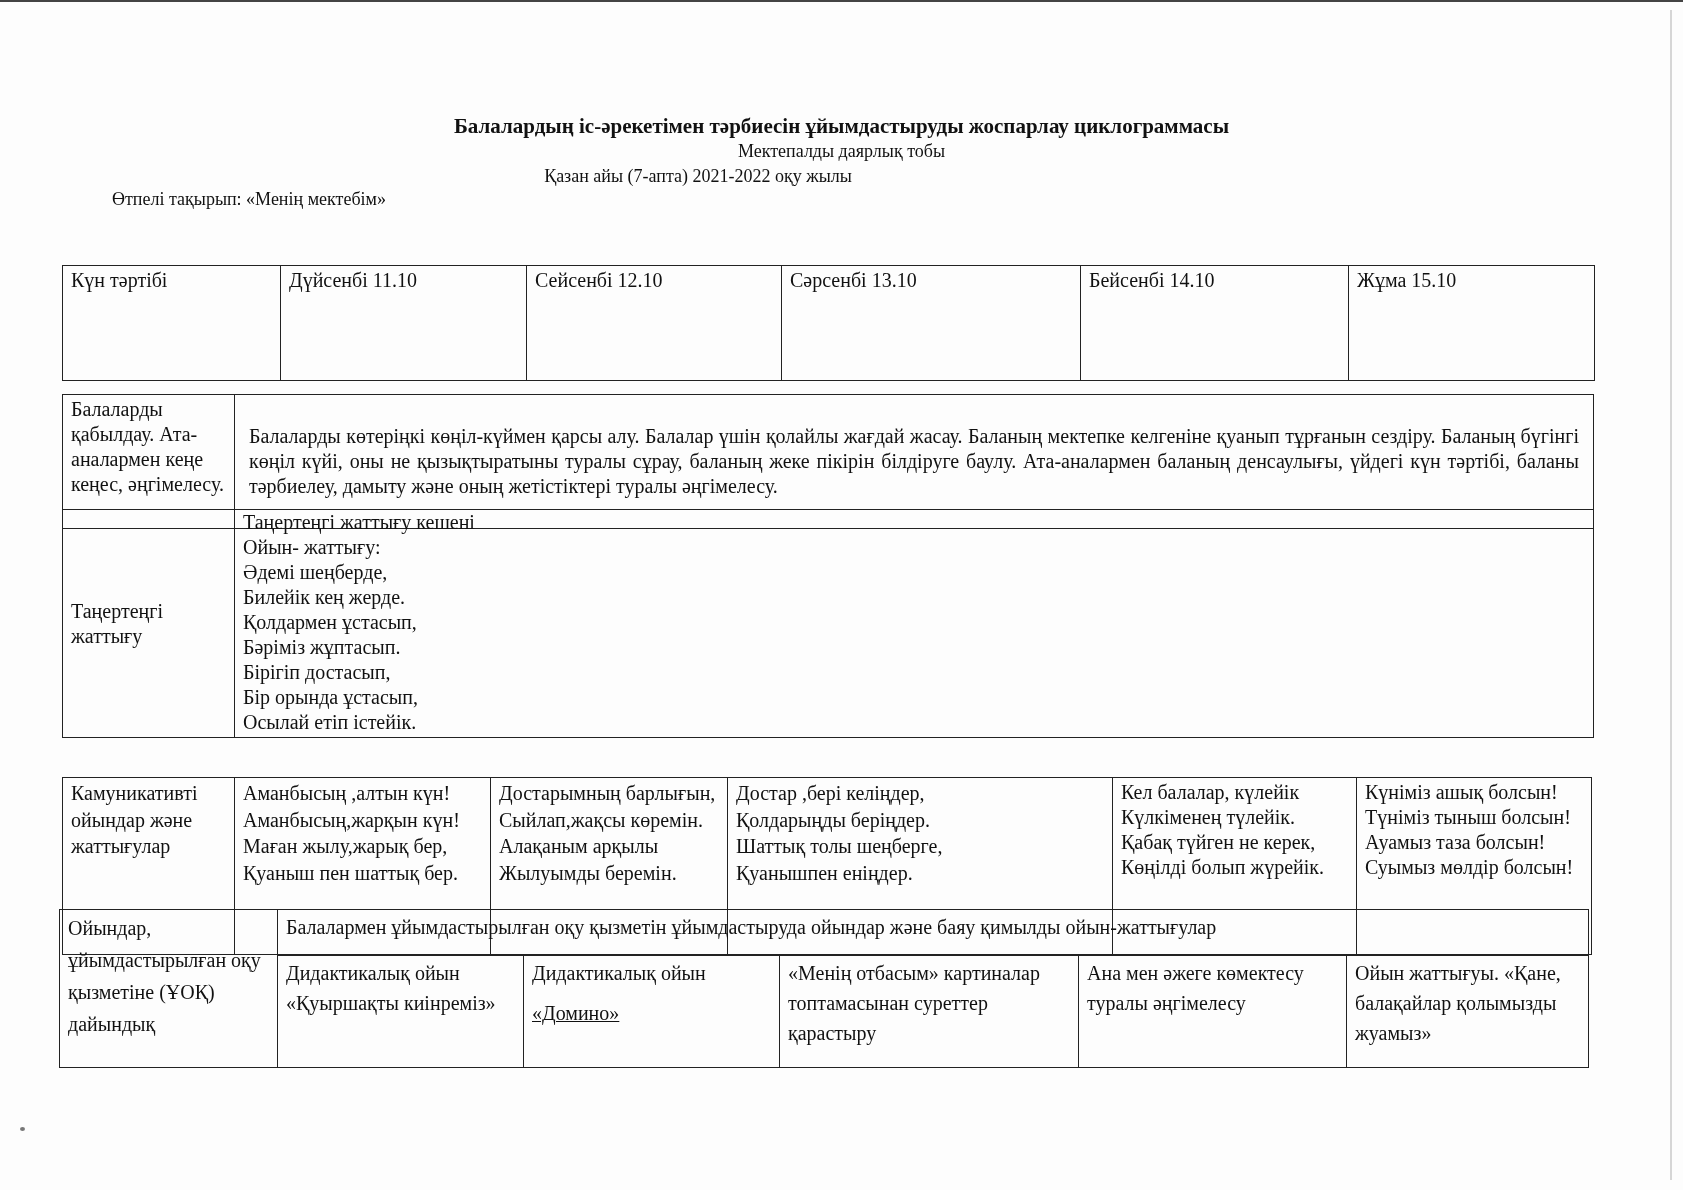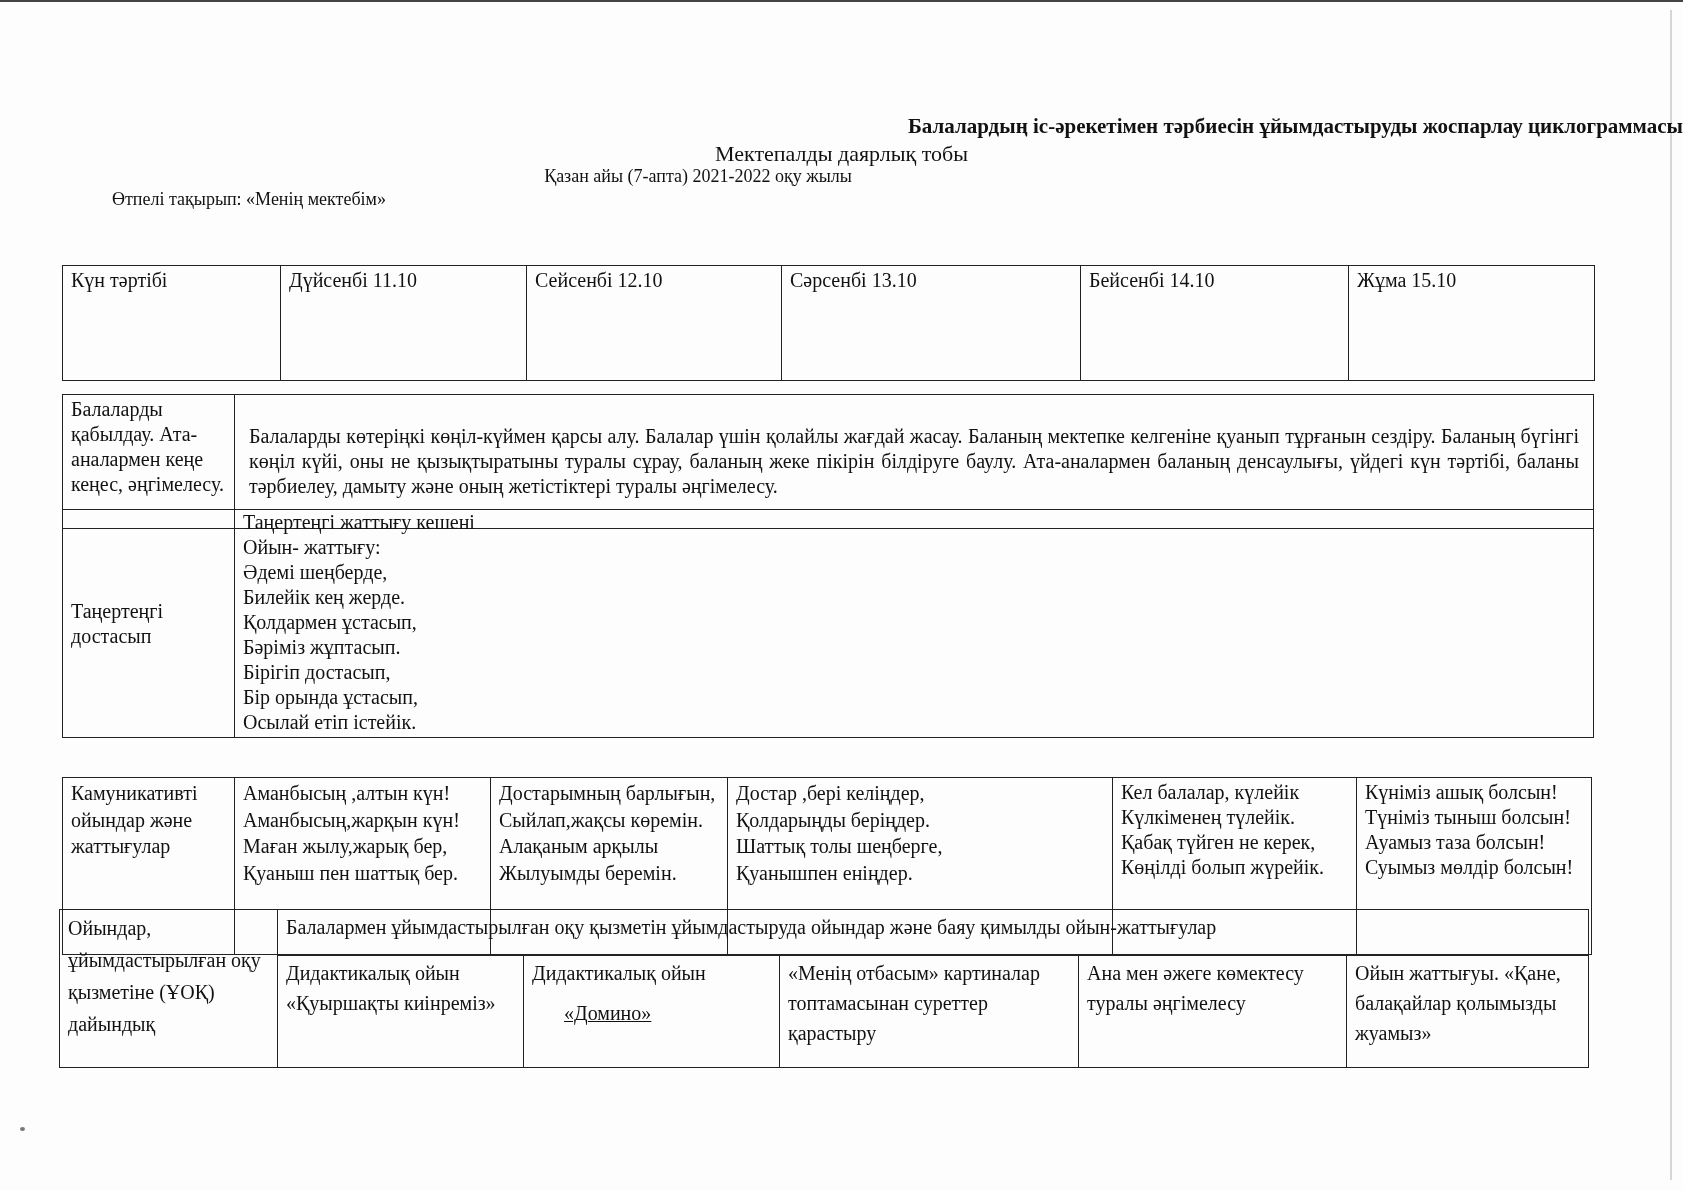--- a/index.html
+++ b/index.html
@@ -6,22 +6,22 @@
   body {
     width: 1683px; height: 1190px; position: relative; overflow: hidden;
     background: #fdfdfd;
     font-family: "Liberation Serif", "DejaVu Serif", serif;
     color: #111;
   }
   .topline { position: absolute; left: 0; top: 0; width: 1683px; height: 2px; background: #444; }
   .scanline { position: absolute; left: 1670px; top: 10px; width: 2px; height: 1170px; background: #d6d6d6; }
   .speck { position: absolute; left: 20px; top: 1127px; width: 5px; height: 4px; border-radius: 50%; background: #777; }
 
-  .title { position: absolute; left: 0; width: 1683px; text-align: right; top: 114px; font-weight: bold; font-size: 21px; }
-  .sub1 { position: absolute; left: 0; width: 1683px; text-align: center; top: 141px; font-size: 22px; }
+  .title { position: absolute; left: 0; width: 1683px; text-align: center; top: 114px; font-weight: bold; font-size: 21px; }
+  .sub1 { position: absolute; left: 0; width: 1683px; text-align: center; top: 141px; font-size: 18px; }
   .sub2 { position: absolute; left: 0; width: 1396px; text-align: center; top: 166px; font-size: 18px; }
   .theme { position: absolute; left: 112px; top: 189px; font-size: 18px; }
 
   table { border-collapse: collapse; position: absolute; table-layout: fixed; }
   td { border: 1.5px solid #222; vertical-align: top; font-size: 20px; line-height: 25px; padding: 2px 8px; }
 
   
   #t-head { left: 62px; top: 265px; width: 1532px; }
   #t-head td { height: 110px; }
 
@@ -34,21 +34,21 @@
   #t-morning td.lbl { vertical-align: middle; }
 
   
   #t-comm { left: 62px; top: 732px; width: 1530px; margin-top: 45px; }
   #t-comm td { line-height: 26.5px; }
 
   
   #t-games { left: 59px; top: 909px; width: 1530px; }
   #t-games td { line-height: 30px; }
   #t-games td.lbl { line-height: 32px; }
-  .dom { text-decoration: underline; text-decoration-thickness: 1px; margin-left: 32px; }
+  .dom { text-decoration: underline; text-decoration-thickness: 1px; }
 </style>
 </head>
 <body>
 
 <div class="topline"></div>
 <div class="scanline"></div>
 <div class="speck"></div>
 
 <div class="title">Балалардың іс-әрекетімен тәрбиесін ұйымдастыруды жоспарлау циклограммасы</div>
 <div class="sub1">Мектепалды  даярлық   тобы</div>
@@ -89,21 +89,21 @@
 </tbody>
   </table>
 
 <table id="t-morning">
   <colgroup>
       <col style="width:172px">
       <col>
     </colgroup>
   <tbody>
       <tr style="height:223px">
-    <td class="lbl">Таңертеңгі достасып</td>
+    <td class="lbl">Таңертеңгі жаттығу</td>
     <td style="padding-top:0">
       <div>Таңертеңгі жаттығу кешені</div>
       <div>Ойын- жаттығу:</div>
       <div>Әдемі шеңберде,</div>
       <div>Билейік кең жерде.</div>
       <div>Қолдармен ұстасып,</div>
       <div>Бәріміз жұптасып.</div>
       <div>Бірігіп достасып,</div>
       <div>Бір орында ұстасып,</div>
       <div>Осылай етіп істейік.</div>

